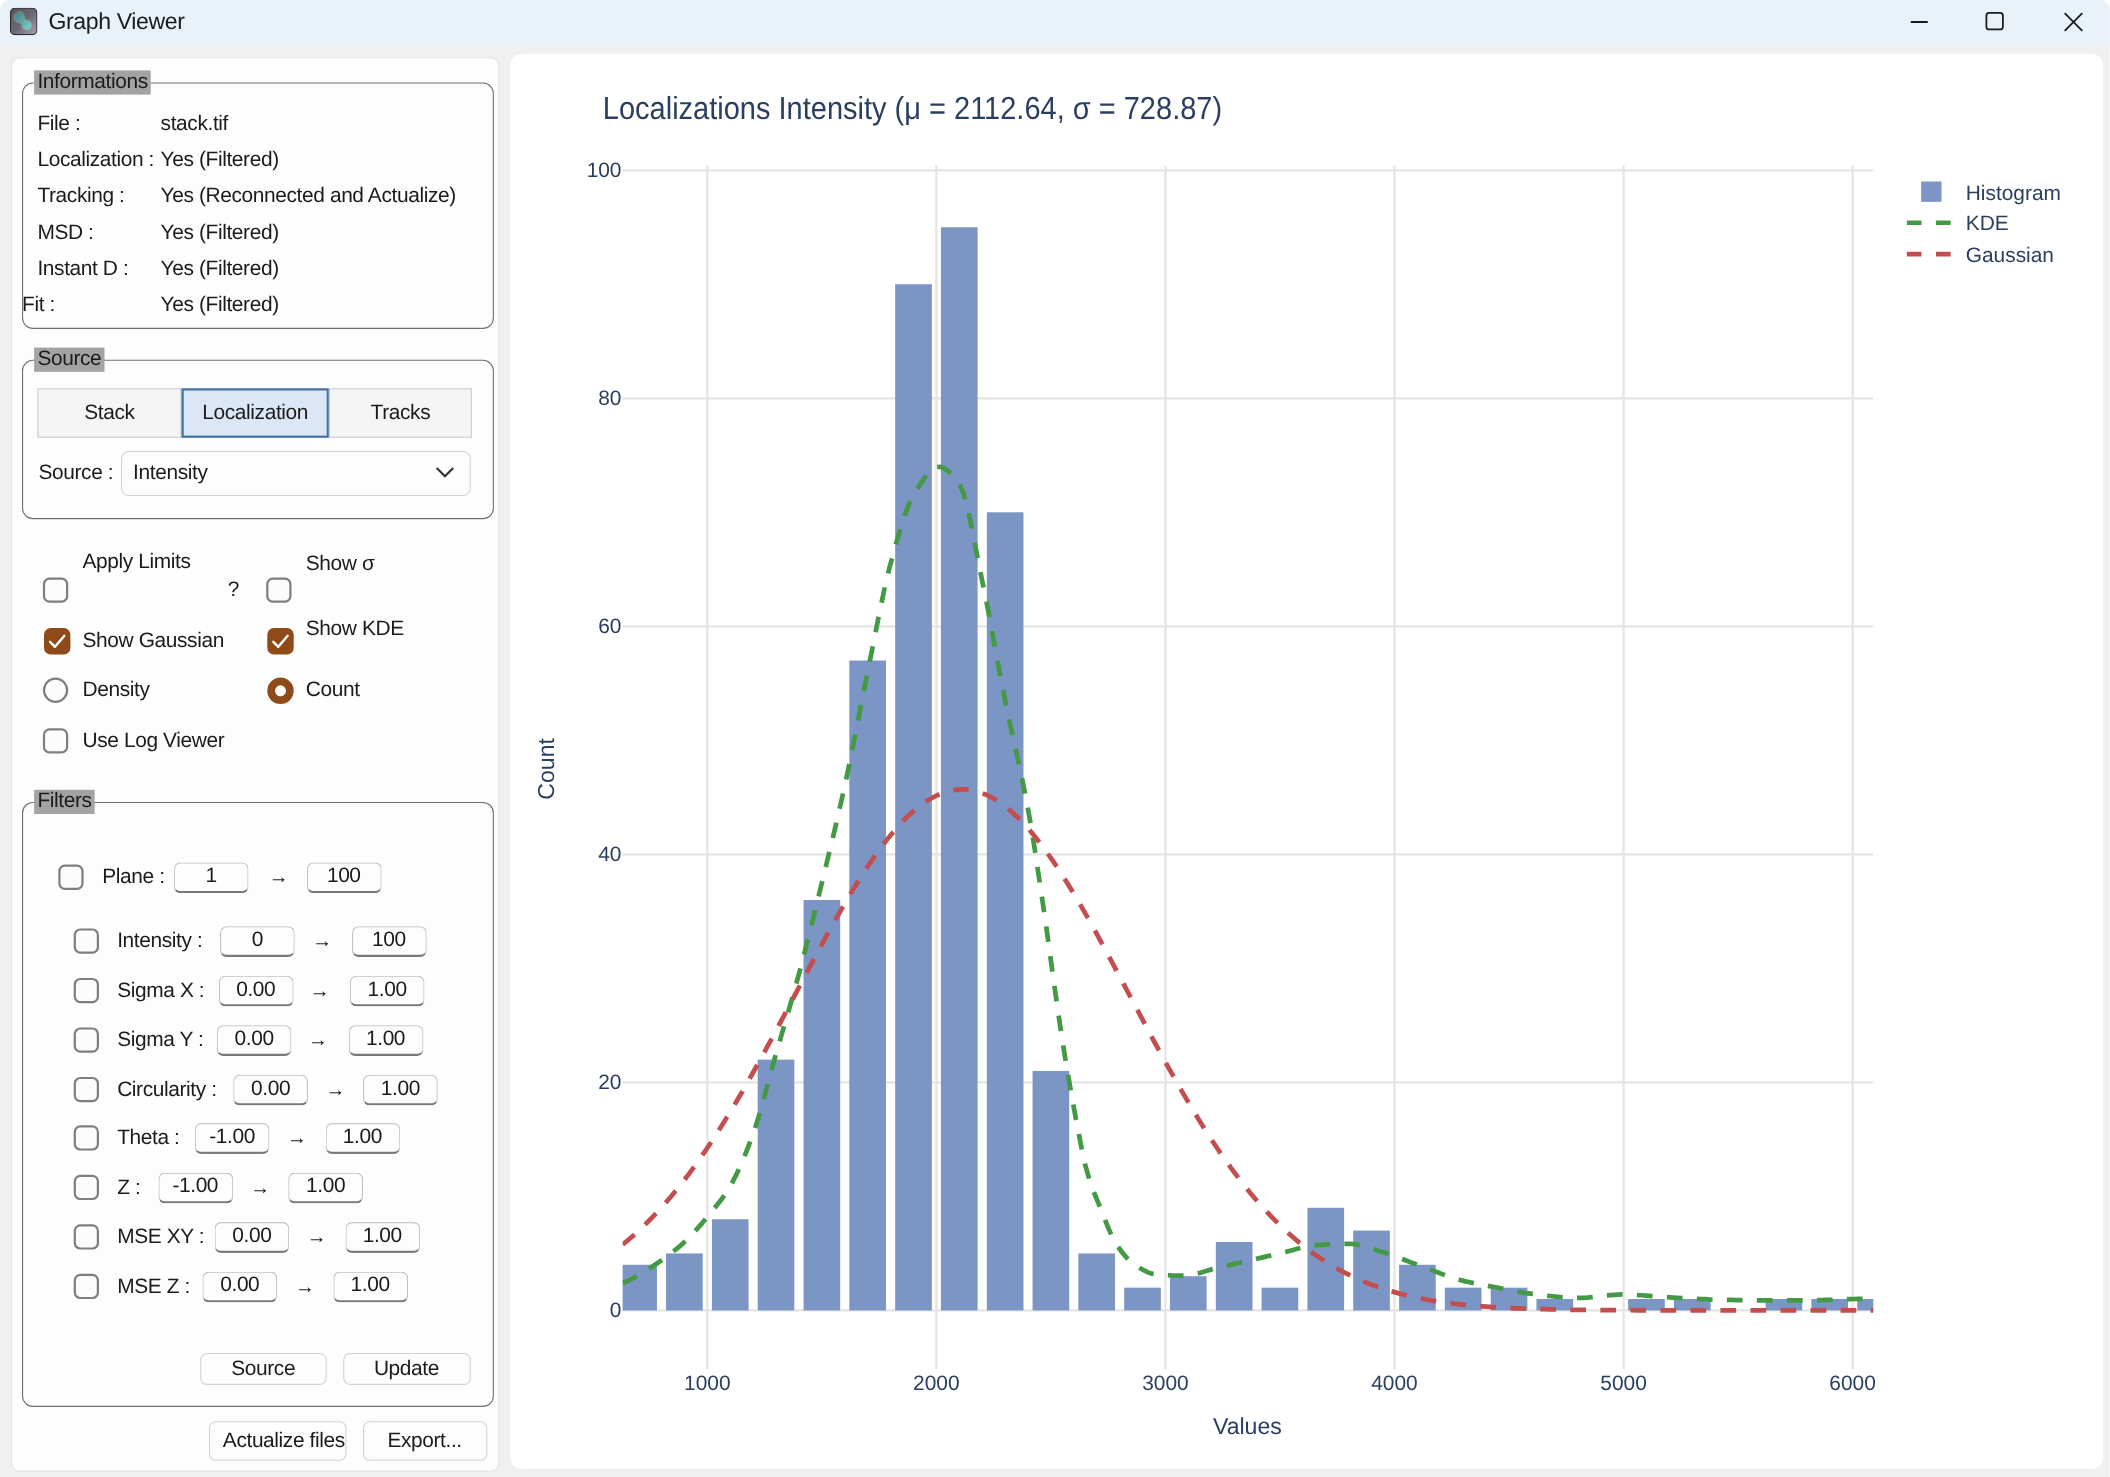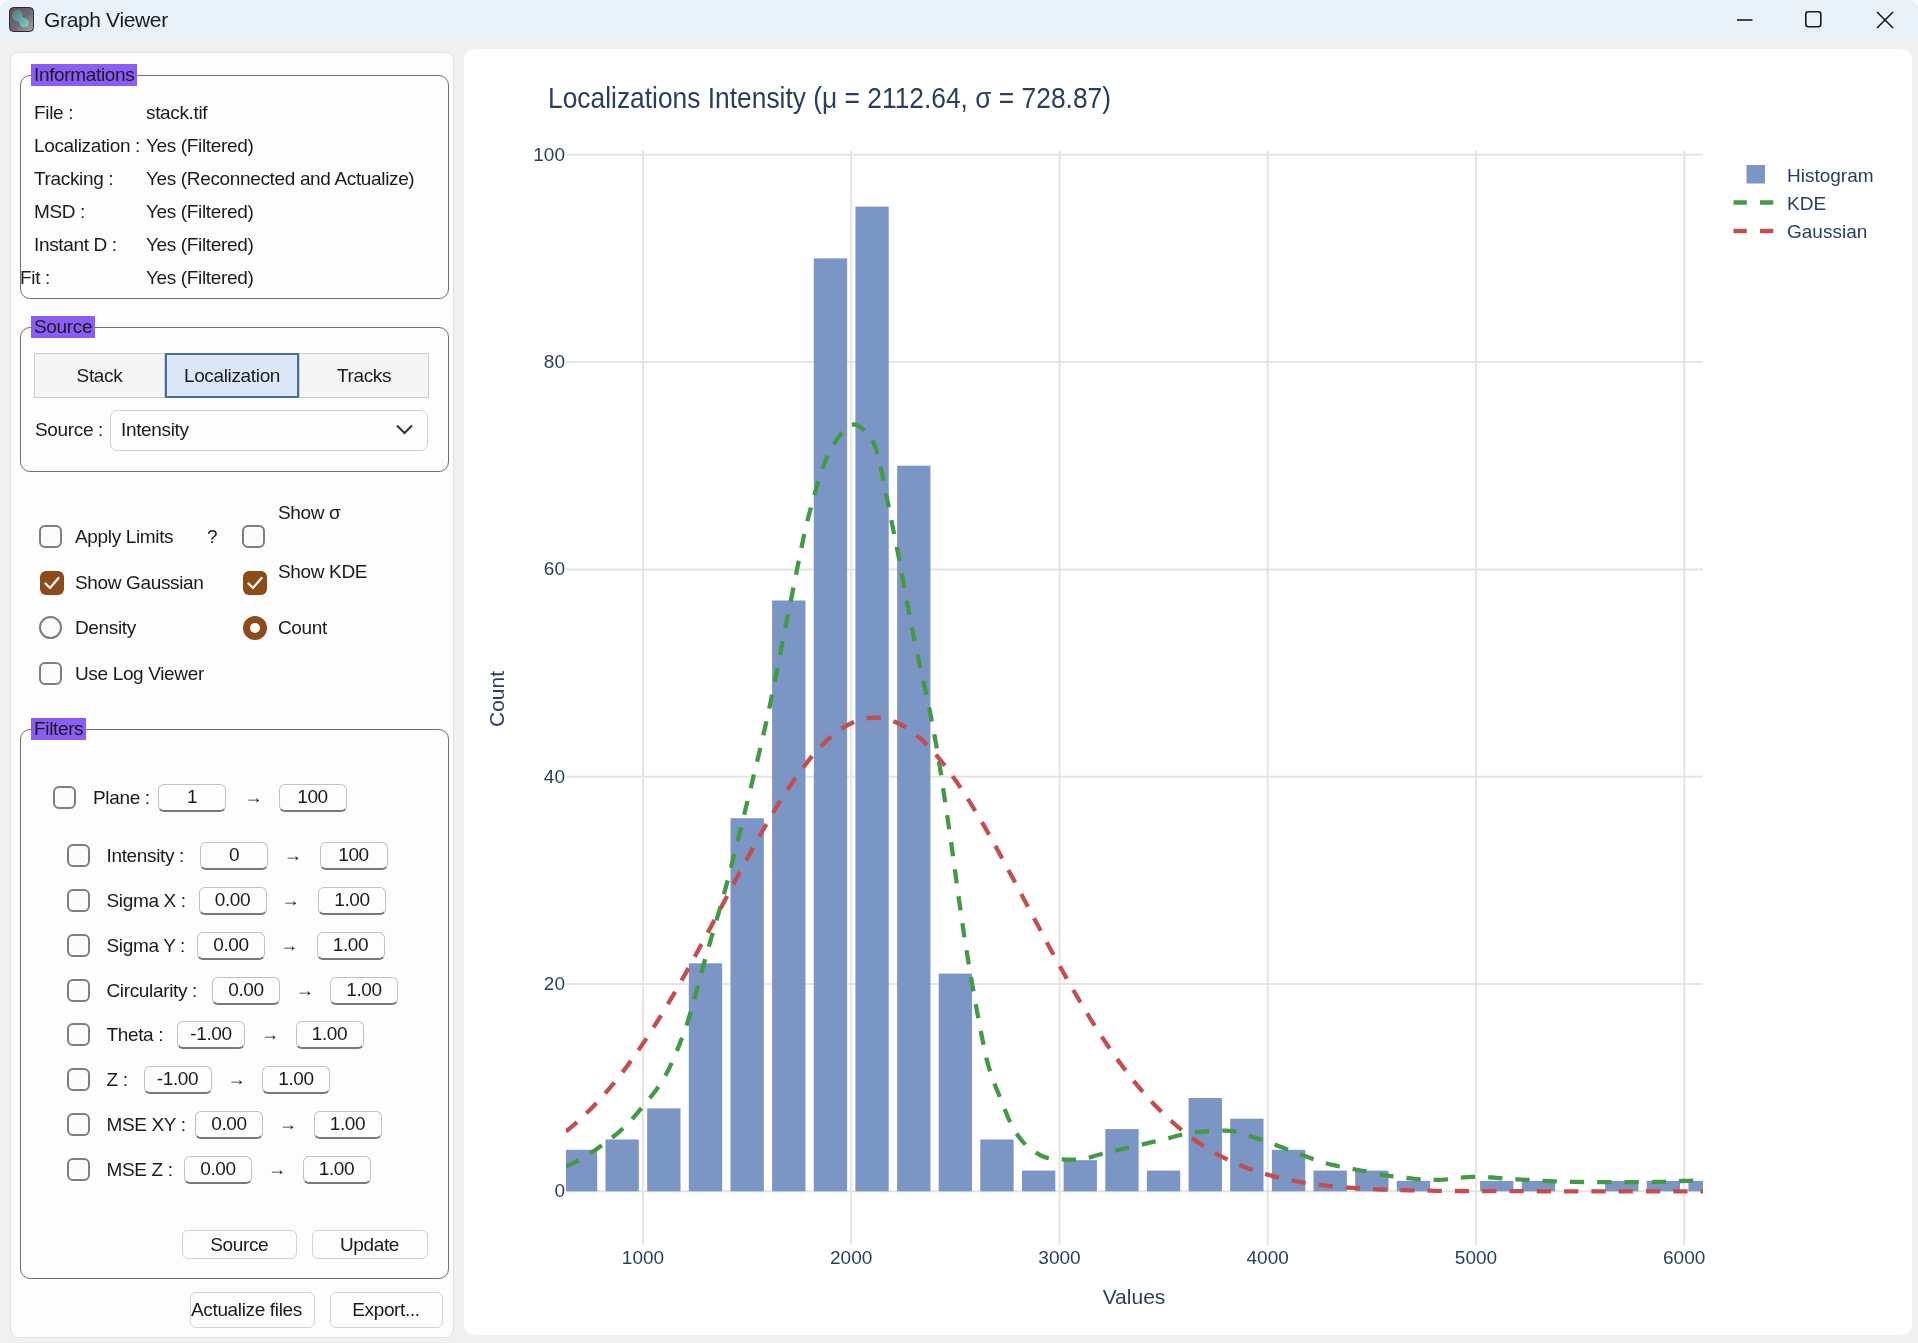--- a/index.html
+++ b/index.html
@@ -1,18 +1,18 @@
 <!DOCTYPE html>
 <html><head><meta charset="utf-8"><style>
 html,body{margin:0;padding:0;width:1918px;height:1343px;overflow:hidden;background:#fff}
 body{font-family:"Liberation Sans",sans-serif;font-size:19px;color:#1b1b1b;position:relative}
 .win div{letter-spacing:-0.35px}
 .win{position:absolute;inset:0;background:#f0f0f0;border-radius:9px 9px 0 0;overflow:hidden}
 .grp{position:absolute;border:1.6px solid #707070;border-radius:10px}
-.grp>span{position:absolute;top:-12px;left:10px;background:#8b5cf6;padding:0 3px}
+.grp>span{position:absolute;top:-12px;left:10px;background:#a3a3a3;padding:0 3px}
 .lbl{position:absolute}
 </style></head><body>
 <div class="win">
 <div style="position:absolute;left:0;top:0;width:1918px;height:41px;background:#e9f2f9"></div>
 <svg style="position:absolute;left:9px;top:7px" width="25" height="25" viewBox="0 0 25 25">
       <defs>
         <linearGradient id="gi" x1="0" y1="0" x2="1" y2="1">
           <stop offset="0" stop-color="#57535e"></stop>
           <stop offset="0.5" stop-color="#6c6575"></stop>
           <stop offset="1" stop-color="#a9a2b2"></stop>
@@ -58,21 +58,21 @@
 <div style="position:absolute;left:165px;top:352.5px;width:134px;height:45px;background:#dbe7f6;border:2px solid #44709d;box-sizing:border-box;text-align:center;line-height:41px">Localization</div>
 <div style="position:absolute;left:299px;top:352.5px;width:130px;height:45px;background:#f5f5f5;border:1px solid #cccccc;box-sizing:border-box;text-align:center;line-height:43px">Tracks</div>
 <div class="lbl" style="left:35px;top:419px">Source :</div>
 <div style="position:absolute;left:110px;top:409.5px;width:318px;height:41.5px;background:#fdfdfd;border:1.5px solid #d2d2d2;border-radius:7px;box-sizing:border-box"></div>
 <div class="lbl" style="left:121px;top:419px">Intensity</div>
 <svg style="position:absolute;left:396px;top:424px" width="17" height="11" viewBox="0 0 17 11" fill="none" stroke="#333" stroke-width="2">
       <path d="M1 1.5 L8.5 9 L16 1.5"></path>
     </svg>
 
 <div style="position:absolute;left:39px;top:525px;width:19px;height:19px;border:2.5px solid #7e7e7e;border-radius:6px;background:#fcfcfc"></div>
-    <div class="lbl" style="left:75px;top:526px">Apply Limits</div>
+    <div class="lbl" style="left:75px;top:500px">Apply Limits</div>
     <div class="lbl" style="left:207px;top:526px">?</div>
 <div style="position:absolute;left:242px;top:525px;width:19px;height:19px;border:2.5px solid #7e7e7e;border-radius:6px;background:#fcfcfc"></div>
     <div class="lbl" style="left:278px;top:502px">Show σ</div>
 <div style="position:absolute;left:40px;top:570.5px;width:24px;height:24px;background:#8e4a18;border-radius:6px">
 <svg width="24" height="24" viewBox="0 0 24 24">
         <path d="M5.5 12.5 L10 17 L18.5 7" fill="none" stroke="#fff" stroke-width="2.2" stroke-linecap="round" stroke-linejoin="round"></path>
       </svg></div>
     <div class="lbl" style="left:75px;top:571.5px">Show Gaussian</div>
 <div style="position:absolute;left:243px;top:570.5px;width:24px;height:24px;background:#8e4a18;border-radius:6px">
 <svg width="24" height="24" viewBox="0 0 24 24">
@@ -130,21 +130,21 @@
 <div style="position:absolute;left:195px;top:1111.0px;width:68px;height:28px;background:#fdfdfd;border:1.4px solid #c2c2c2;border-bottom:2.3px solid #787878;border-radius:6px;box-sizing:border-box;text-align:center;line-height:24px">0.00</div>
 <div style="position:absolute;left:278.8px;top:1114px;font-size:18px">→</div>
 <div style="position:absolute;left:313.5px;top:1111.0px;width:68px;height:28px;background:#fdfdfd;border:1.4px solid #c2c2c2;border-bottom:2.3px solid #787878;border-radius:6px;box-sizing:border-box;text-align:center;line-height:24px">1.00</div>
 <div style="position:absolute;left:66.5px;top:1158px;width:19px;height:19px;border:2.5px solid #7e7e7e;border-radius:6px;background:#fcfcfc"></div>
 <div style="position:absolute;left:106.5px;top:1159px">MSE Z :</div>
 <div style="position:absolute;left:184px;top:1156.0px;width:68px;height:28px;background:#fdfdfd;border:1.4px solid #c2c2c2;border-bottom:2.3px solid #787878;border-radius:6px;box-sizing:border-box;text-align:center;line-height:24px">0.00</div>
 <div style="position:absolute;left:268.1px;top:1159px;font-size:18px">→</div>
 <div style="position:absolute;left:302.5px;top:1156.0px;width:68px;height:28px;background:#fdfdfd;border:1.4px solid #c2c2c2;border-bottom:2.3px solid #787878;border-radius:6px;box-sizing:border-box;text-align:center;line-height:24px">1.00</div>
 <div style="position:absolute;left:182px;top:1229.8px;width:114.5px;height:29.5px;background:#fdfdfd;border:1px solid #d2d2d2;border-radius:6px;box-sizing:border-box;text-align:center;line-height:27px">Source</div>
 <div style="position:absolute;left:311.5px;top:1229.8px;width:116px;height:29.5px;background:#fdfdfd;border:1px solid #d2d2d2;border-radius:6px;box-sizing:border-box;text-align:center;line-height:27px">Update</div>
-<div style="position:absolute;left:190px;top:1291.5px;width:124.5px;height:36.5px;background:#fdfdfd;border:1px solid #d2d2d2;border-radius:6px;box-sizing:border-box;text-align:left;line-height:34px">Actualize files</div>
+<div style="position:absolute;left:190px;top:1291.5px;width:124.5px;height:36.5px;background:#fdfdfd;border:1px solid #d2d2d2;border-radius:6px;box-sizing:border-box;text-align:right;line-height:34px">Actualize files</div>
 <div style="position:absolute;left:329.5px;top:1291.5px;width:113px;height:36.5px;background:#fdfdfd;border:1px solid #d2d2d2;border-radius:6px;box-sizing:border-box;text-align:center;line-height:34px">Export...</div>
 
 <svg width="1448" height="1286" viewBox="464 49 1448 1286" style="position:absolute;left:464px;top:49px;background:#fff;border-radius:10px">
 <defs>
         <clipPath id="pc">
           <rect x="566.0" y="150.5" width="1137.0" height="1094.2"></rect>
         </clipPath>
       </defs>
 <g stroke="#e4e4e4" stroke-width="2">
         <line x1="643.0" y1="150.5" x2="643.0" y2="1244.7"></line>

